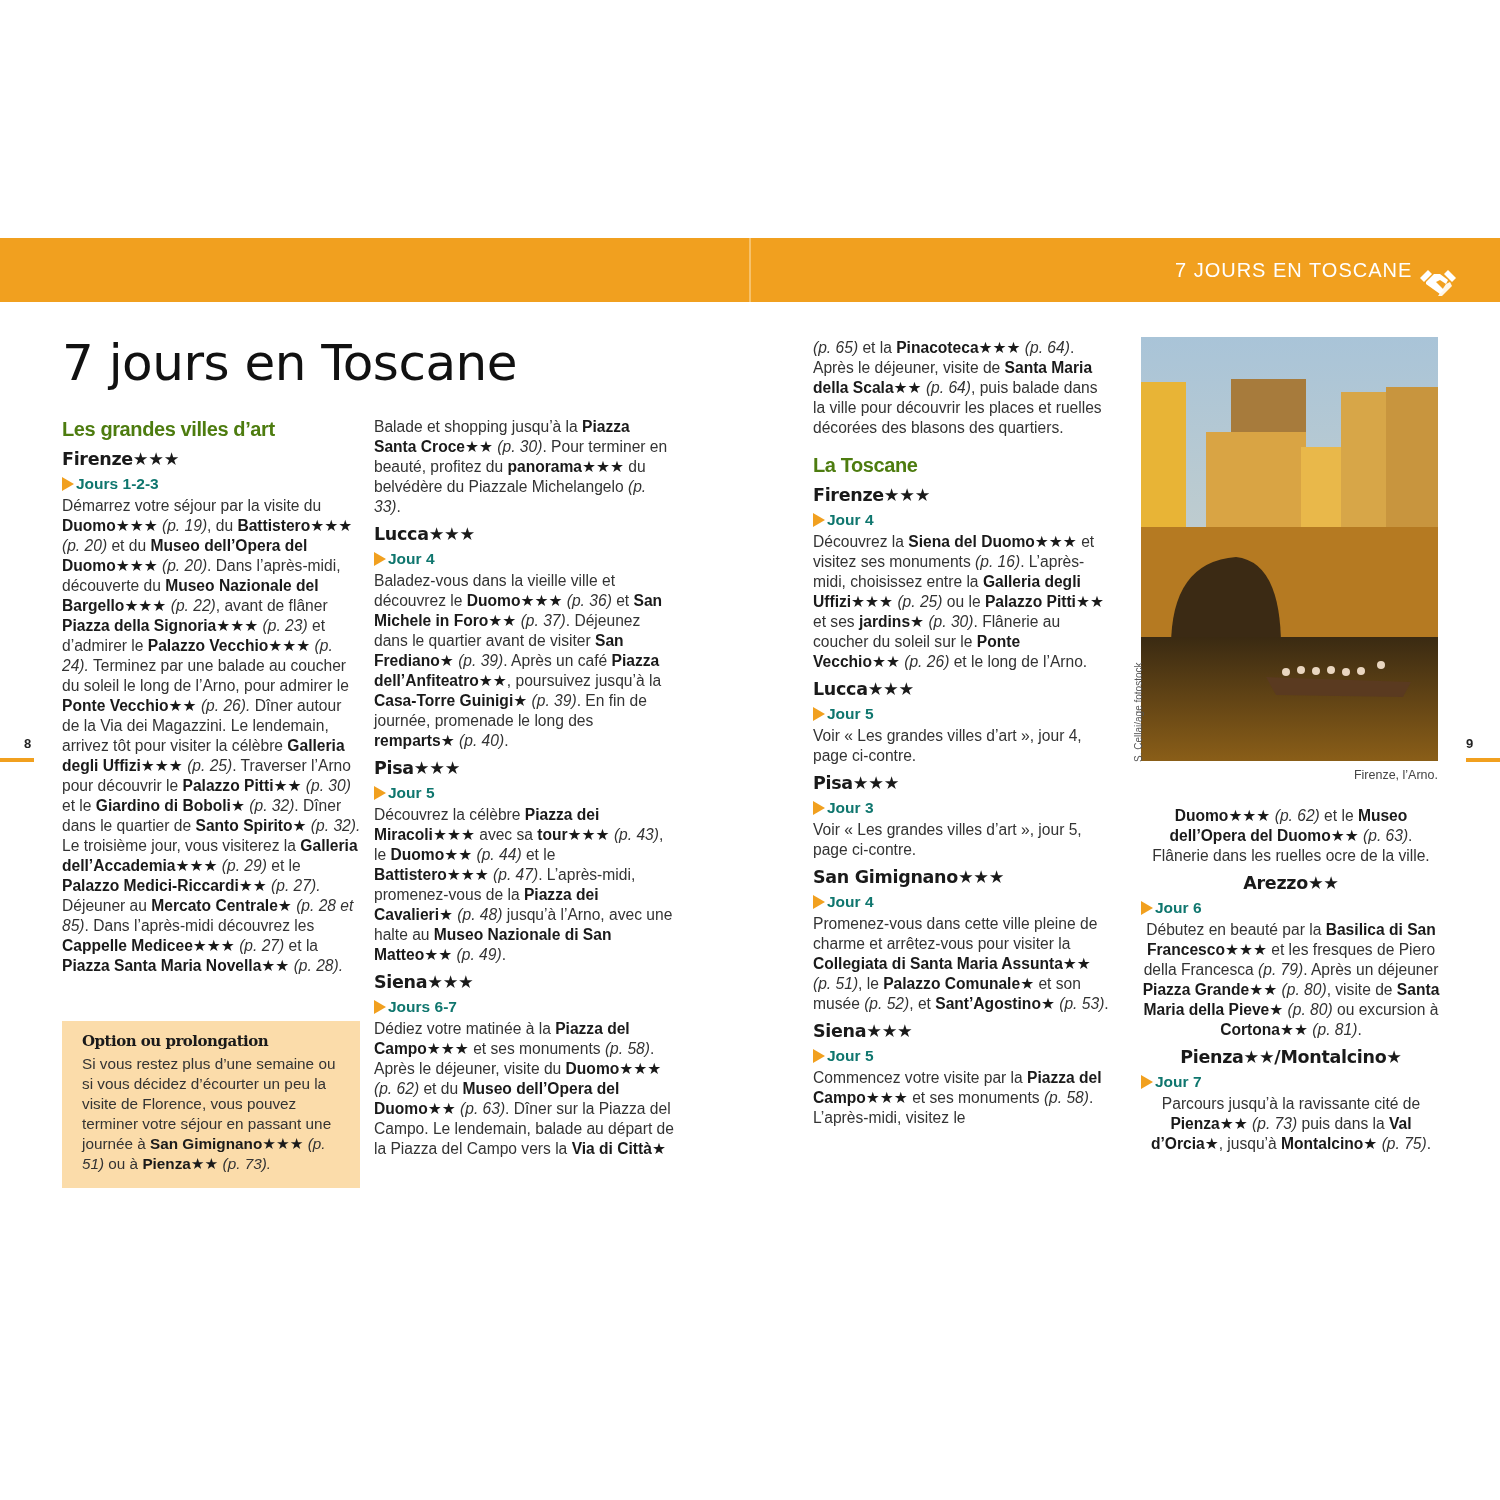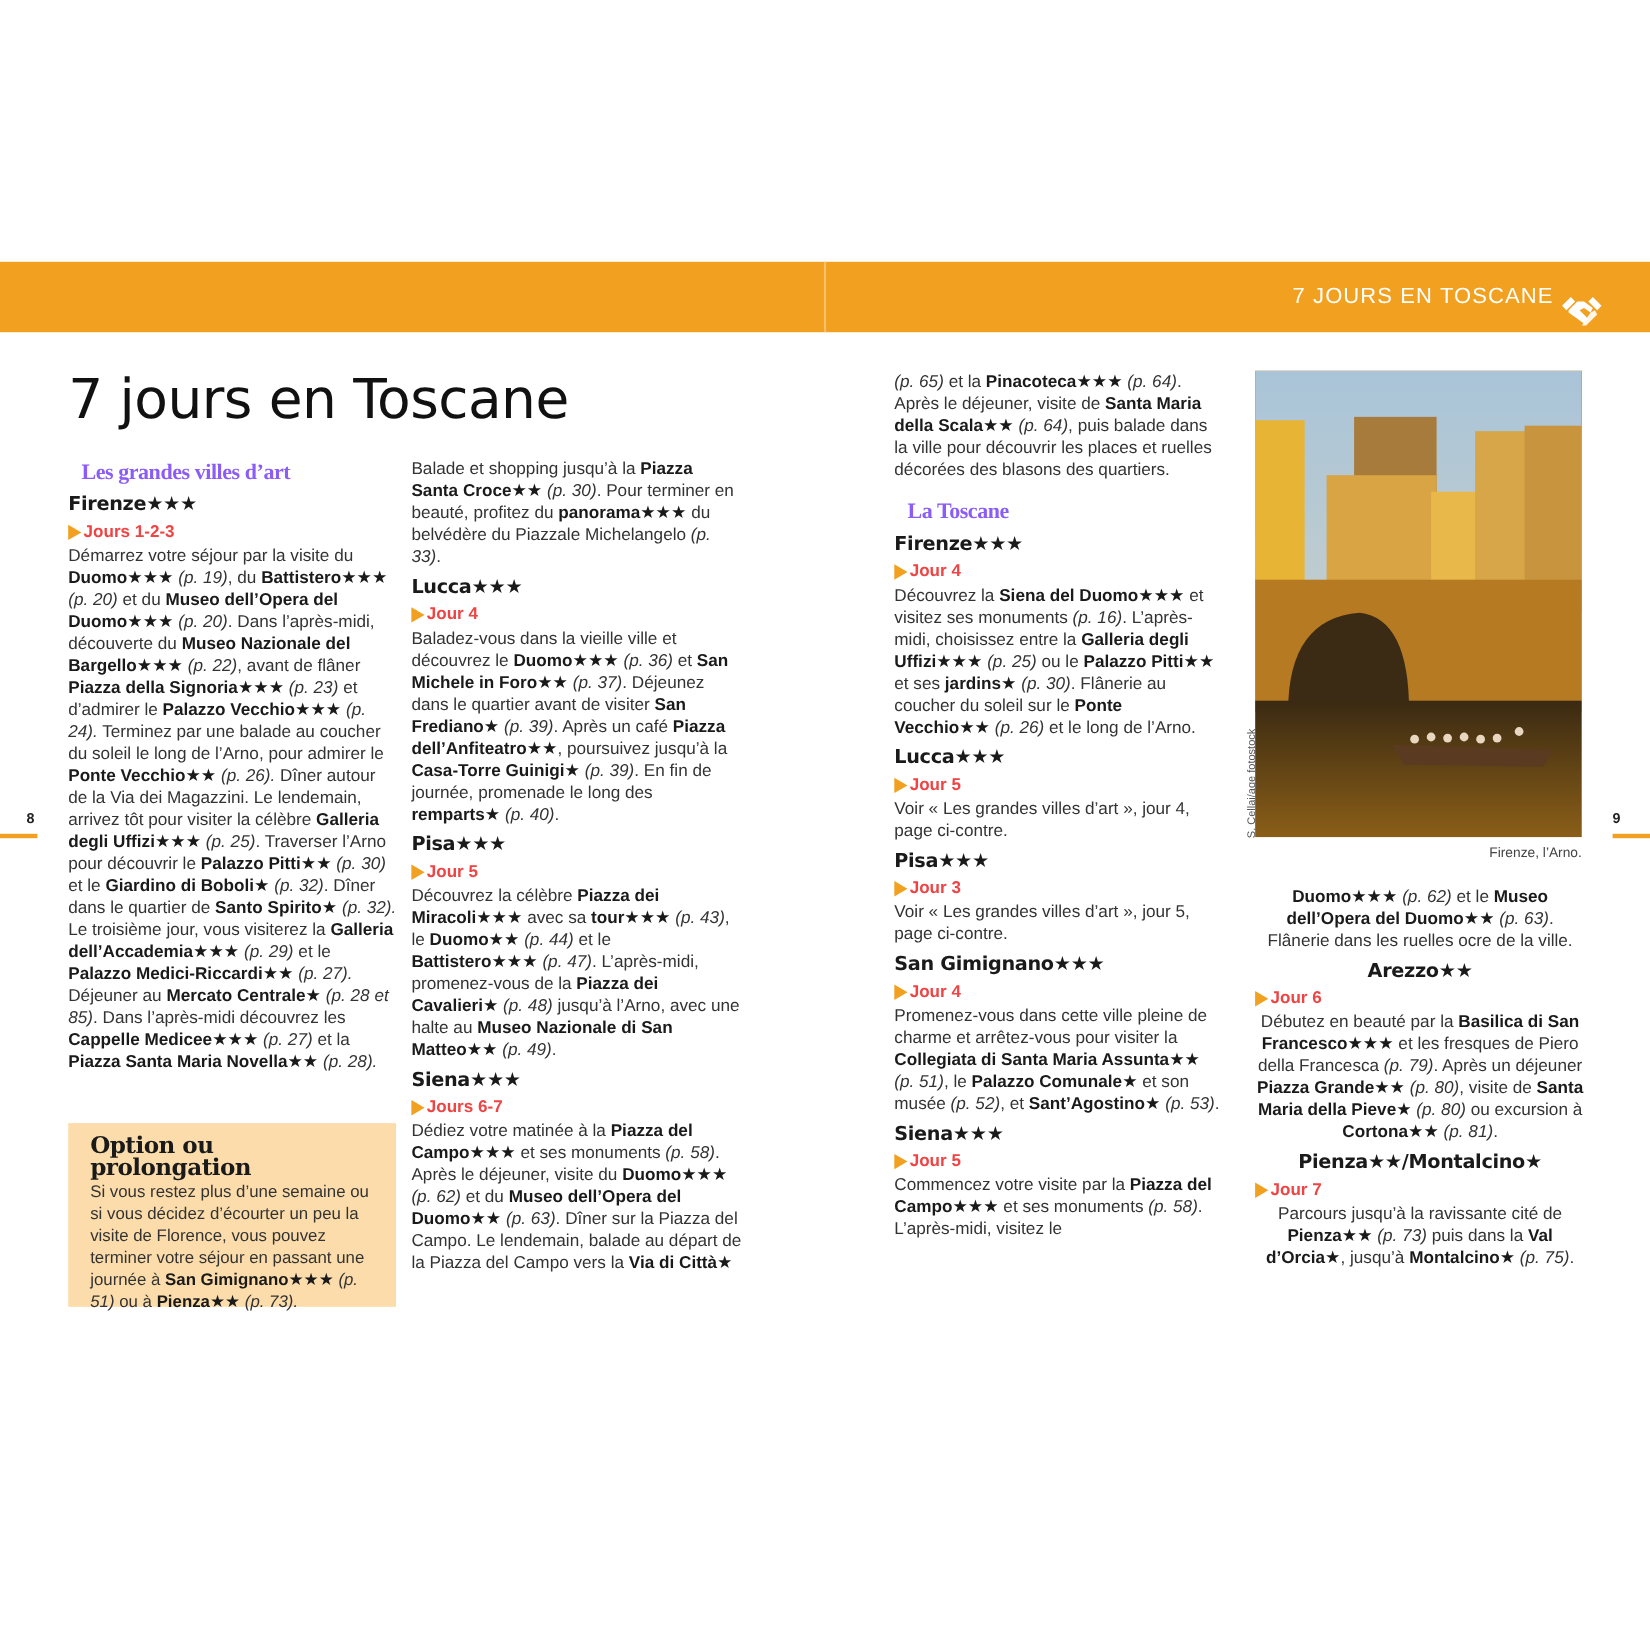--- a/index.html
+++ b/index.html
@@ -25,45 +25,45 @@
     position: absolute; top: 266px; left: 1418px; width: 40px; height: 34px;
   }
   .page-title {
     position: absolute; top: 334px; left: 62px; margin: 0;
     font-size: 50px; font-weight: normal; color: #111;
     font-family: "DejaVu Sans", sans-serif; letter-spacing: -0.5px;
   }
   .col { position: absolute; font-size: 15.6px; line-height: 20px; color: #333; }
   .col p { margin: 0; }
   .section-h {
-    color: #8b5cf6; font-weight: bold; font-size: 20px; line-height: 26px;
-    font-family: Liberation Serif, serif; letter-spacing: -0.4px;
-    margin: 0 0 6px 12px;
+    color: #4d7c0f; font-weight: bold; font-size: 20px; line-height: 26px;
+    font-family: Liberation Sans, sans-serif; letter-spacing: -0.4px;
+    margin: 0 0 6px 0;
   }
   .city {
     font-weight: bold; font-size: 17.5px; color: #1a1a1a; line-height: 22px;
     margin: 6px 0 4px 0; font-family: "DejaVu Sans", sans-serif; letter-spacing: -0.3px;
   }
   .day {
-    font-weight: bold; font-size: 15.5px; color: #ef4444; line-height: 20px;
+    font-weight: bold; font-size: 15.5px; color: #0f766e; line-height: 20px;
     margin: 2px 0 2px 0; display: flex; align-items: center;
   }
   .day .tri {
     width: 0; height: 0; border-top: 7px solid transparent; border-bottom: 7px solid transparent;
     border-left: 12px solid #f1a01f; margin-right: 2px;
   }
   b { color: #1a1a1a; }
   i { }
   .box {
     position: absolute; left: 62px; top: 1021px; width: 298px; height: 167px;
     background: #fbdcaa; box-sizing: border-box; padding: 10px 14px 0 20px;
     font-size: 15.3px; line-height: 20px; color: #333;
   }
   .box-title {
-    font-family: "DejaVu Serif", serif; font-weight: bold; font-size: 21px;
+    font-family: "DejaVu Serif", serif; font-weight: bold; font-size: 15px;
     color: #1a1a1a; margin: 0 0 3px 0; letter-spacing: -0.5px;
   }
   .folio {
     position: absolute; font-size: 13px; font-weight: bold; color: #222;
   }
   .folio-bar { position: absolute; height: 4px; background: #f1a01f; }
   .photo {
     position: absolute; left: 1141px; top: 337px; width: 297px; height: 424px; overflow: hidden;
     background: #b27a20;
   }

